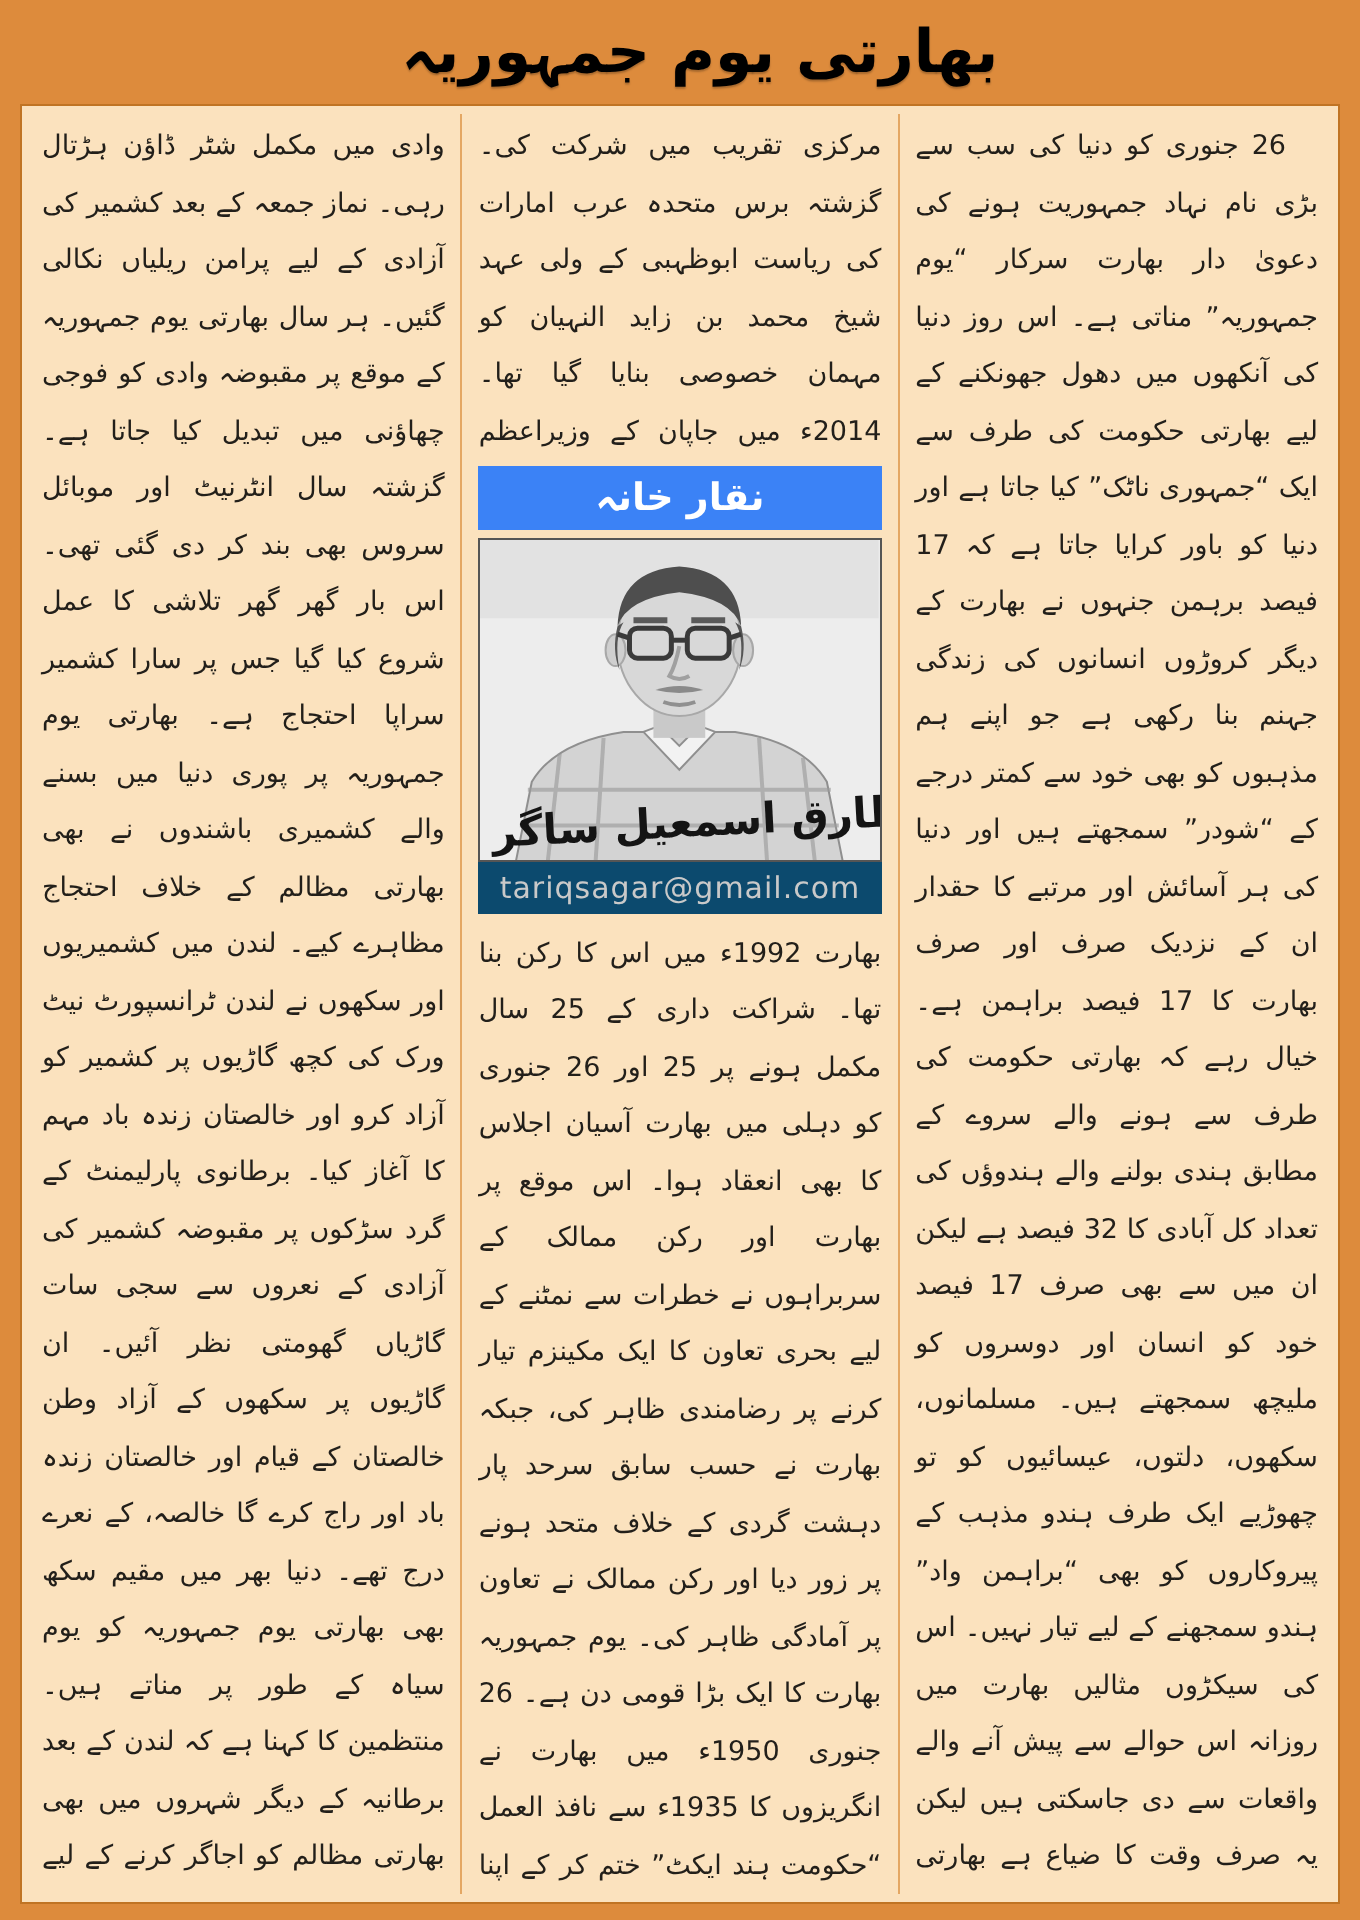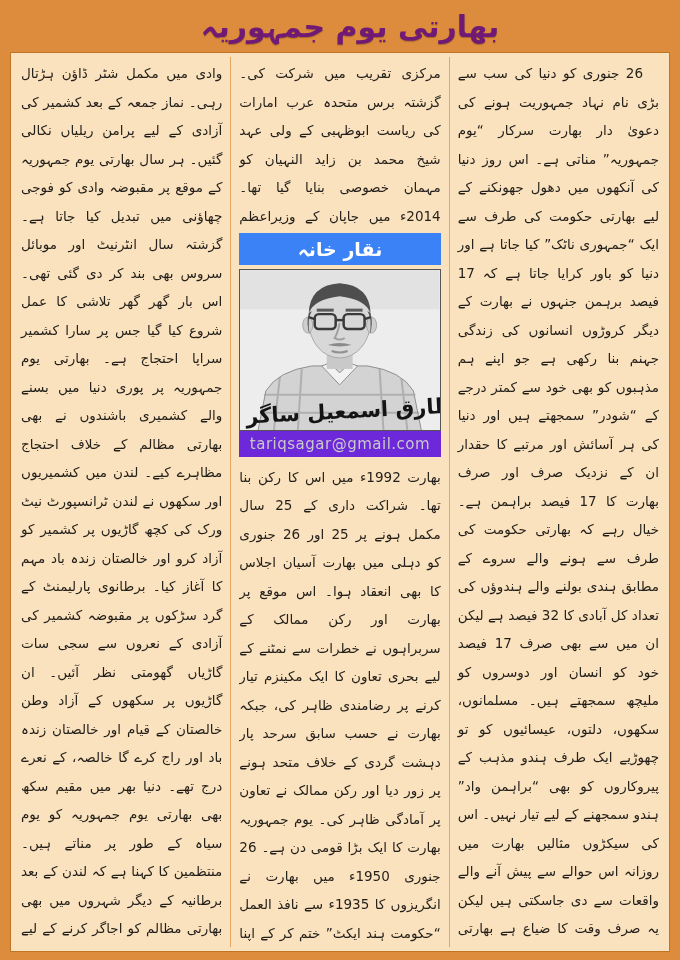--- a/index.html
+++ b/index.html
@@ -10,21 +10,21 @@
   }
   .frame{
     position:relative;width:680px;height:960px;
     background:#dd8b3c;
   }
   .masthead{
     position:absolute;top:0;left:0;right:0;height:52px;
     display:flex;align-items:center;justify-content:center;
   }
   .masthead .title{
-    color:#701a75;font-size:30px;font-weight:bold;
+    color:#000000;font-size:30px;font-weight:bold;
     text-shadow:0 1px 1px rgba(0,0,0,.25);
     letter-spacing:1px;
     margin-left:20px;
   }
   .paper{
     position:absolute;top:52px;left:10px;right:10px;bottom:8px;
     background:#fbe2be;border:1px solid #c07424;
     box-sizing:border-box;
     display:flex;flex-direction:row; 
     padding:4px 2px;
@@ -59,21 +59,21 @@
     box-sizing:border-box;overflow:hidden;
   }
   .photo svg{display:block;width:100%;height:100%;}
   .signature{
     position:absolute;bottom:4px;right:auto;left:6px;
     font-size:21px;font-weight:bold;color:#141414;
     transform:rotate(-3deg);
     white-space:nowrap;
   }
   .email-bar{
-    background:#6d28d9;color:#c9c9c9;
+    background:#0c4a6e;color:#c9c9c9;
     height:26px;display:flex;align-items:center;justify-content:center;
     font-size:15px;letter-spacing:.5px;
     direction:ltr;
   }
 </style>
 </head>
 <body>
 
 <div class="frame">
 

